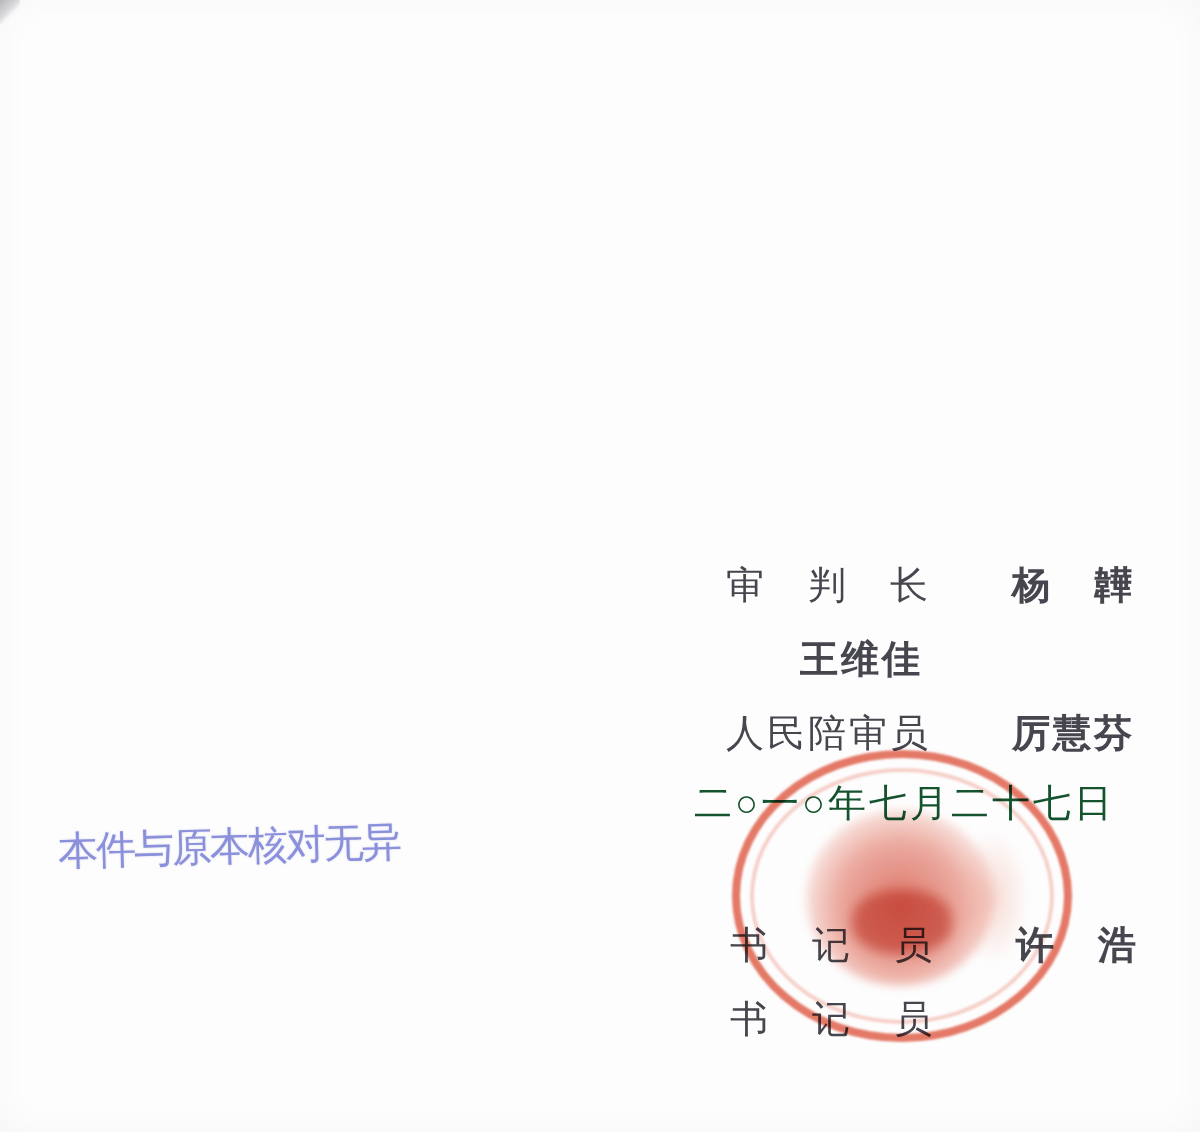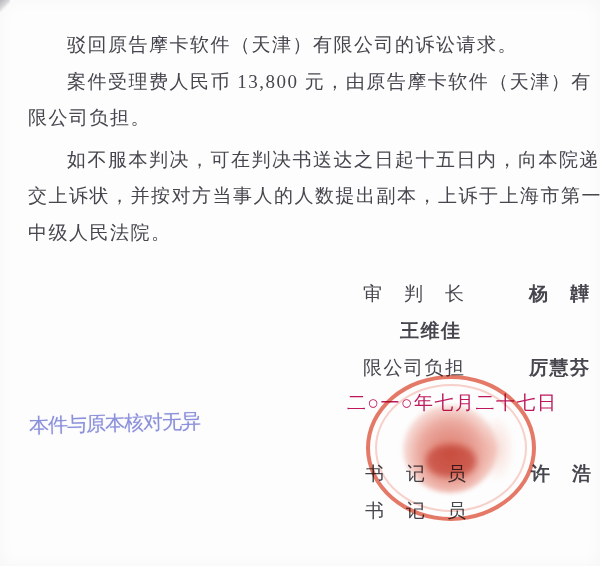--- a/index.html
+++ b/index.html
@@ -23,26 +23,26 @@
   .body-text{
     position:absolute;left:28px;top:27px;width:542px;
     font-size:19px;line-height:36.5px;letter-spacing:1.5px;
     color:#46464e;
   }
   .line{white-space:nowrap;}
   .line.indent{text-indent:39px;}
   .line.gap-before{margin-top:5px;}
   
   .sig-rows{position:absolute;left:363px;top:275px;color:#46464e;font-size:19px;}
-  .sig-row{display:flex;height:37px;line-height:37px;letter-spacing:1.5px;white-space:nowrap;gap:23px;}
+  .sig-row{display:flex;height:37px;line-height:37px;letter-spacing:1.5px;white-space:nowrap;}
   .sig-row .label{width:106px;}
   .sig-row .name{margin-left:37px;font-weight:bold;}
   .date-line{
     position:absolute;left:347px;top:384px;height:37px;line-height:37px;
-    font-size:19px;letter-spacing:1.5px;color:#be185d;white-space:nowrap;
+    font-size:19px;letter-spacing:1.5px;color:#14532d;white-space:nowrap;
   }
   .clerk-rows{position:absolute;left:365px;top:455px;color:#46464e;font-size:19px;}
   
   .blue-stamp{
     position:absolute;left:29px;top:410px;
     font-size:20px;letter-spacing:-1px;color:#8287d8;
     transform:rotate(-1.6deg);
     opacity:.92;white-space:nowrap;
     text-shadow:0 0 1px rgba(130,135,216,.45);
   }
@@ -79,39 +79,31 @@
     filter:blur(2px);
   }
 </style>
 </head>
 <body>
 
 <div class="page">
 
   <div class="corner-mark"></div>
 
-  <div class="body-text">
-    <div class="line indent">驳回原告摩卡软件（天津）有限公司的诉讼请求。</div>
-    <div class="line indent">案件受理费人民币 13,800 元，由原告摩卡软件（天津）有</div>
-    <div class="line">限公司负担。</div>
-    <div class="line indent gap-before">如不服本判决，可在判决书送达之日起十五日内，向本院递</div>
-    <div class="line">交上诉状，并按对方当事人的人数提出副本，上诉于上海市第一</div>
-    <div class="line">中级人民法院。</div>
-  </div>
 
   <div class="sig-rows">
     <div class="sig-row">
       <span class="label">审　判　长</span>
       <span class="name">杨　韡</span>
     </div>
     <div class="sig-row">
       <span class="name">王维佳</span>
     </div>
     <div class="sig-row">
-      <span class="label">限公司负担</span>
+      <span class="label">人民陪审员</span>
       <span class="name">厉慧芬</span>
     </div>
   </div>
 
   <div class="date-line">二○一○年七月二十七日</div>
 
   <div class="clerk-rows">
     <div class="sig-row">
       <span class="label">书　记　员</span>
       <span class="name">许　浩</span>

